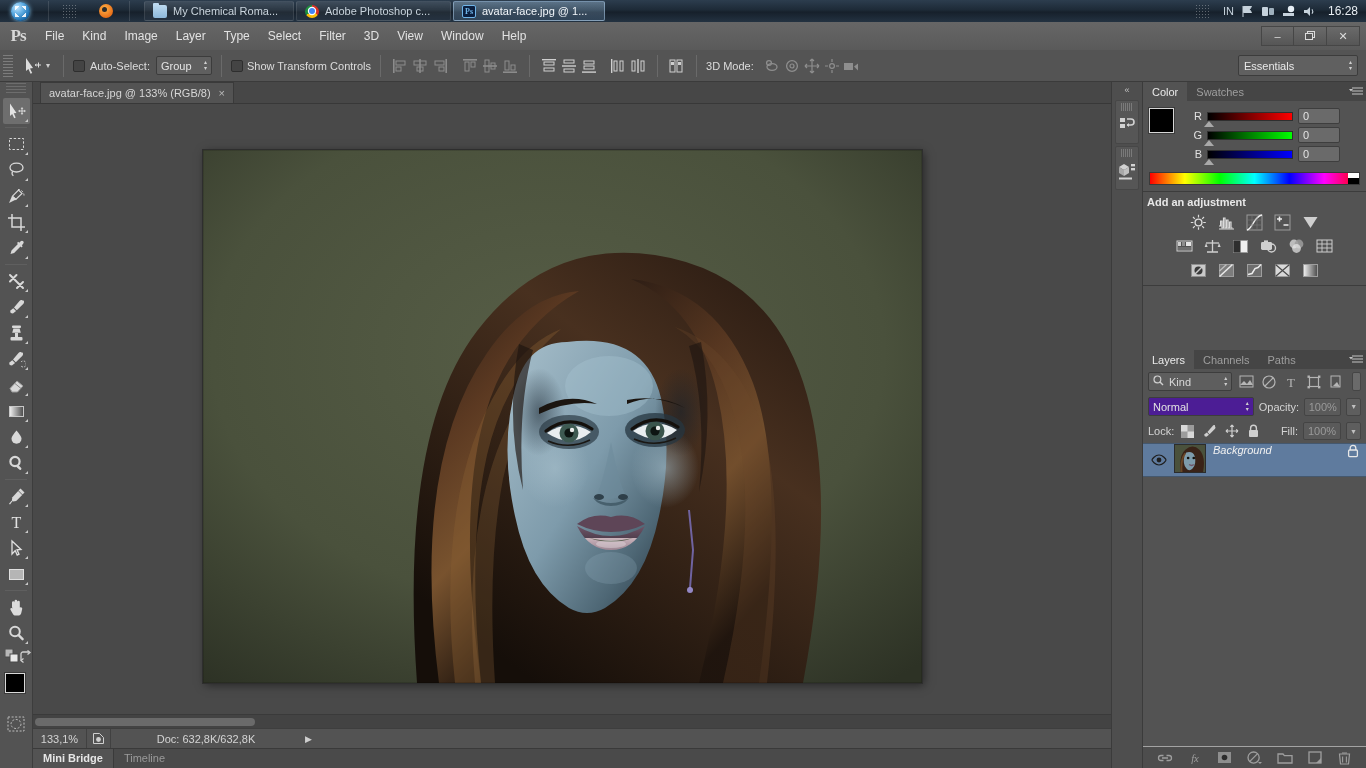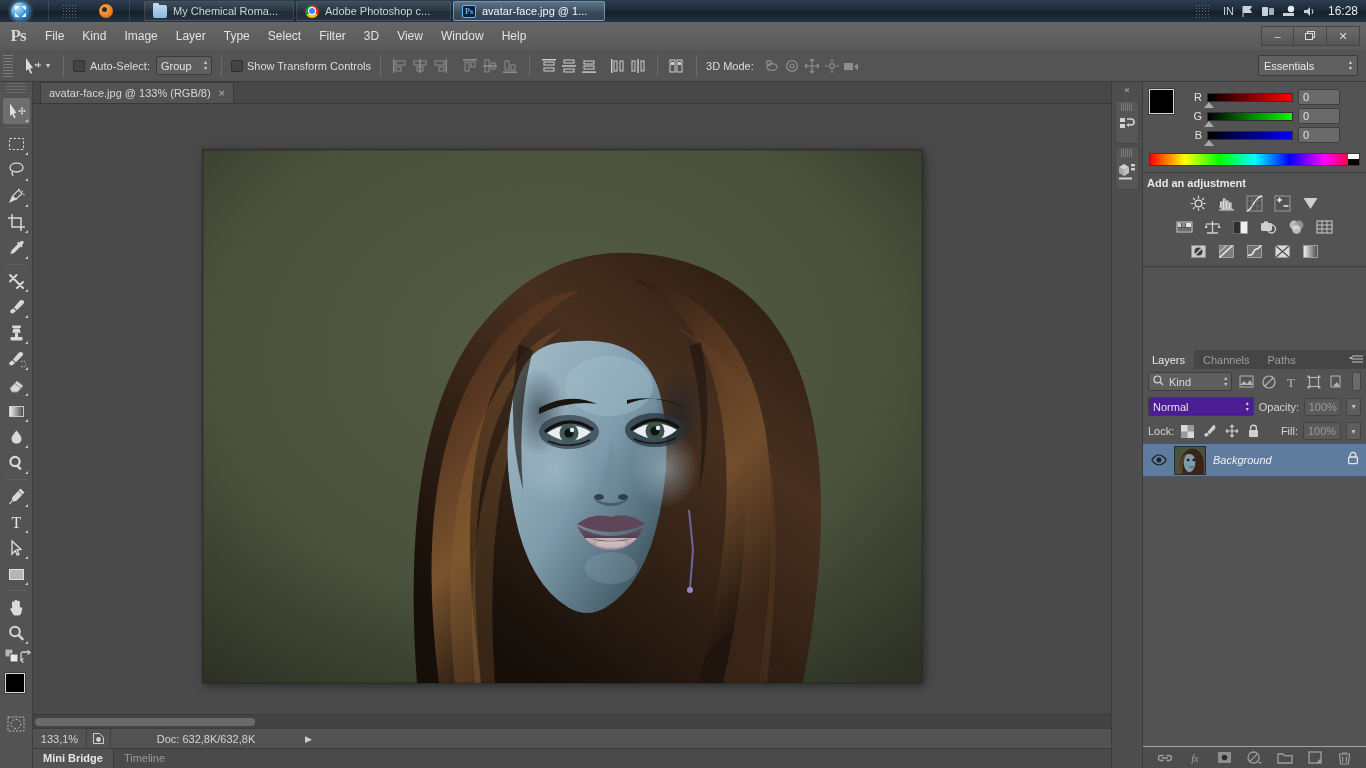--- a/index.html
+++ b/index.html
@@ -65,21 +65,21 @@
     background-image:repeating-linear-gradient(to bottom, #7c7c7c 0 1px, transparent 1px 3px); }
   .opt-tool { display:flex; align-items:center; gap:4px; padding:0 4px; }
   .opt-sep { width:1px; height:22px; background:#454545; margin:0 9px; border-right:1px solid #6a6a6a;}
   .cbx { width:12px; height:12px; background:#444; border:1px solid #2e2e2e; border-radius:2px; }
   .opt-label { color:#dcdcdc; font-size:11px; }
   .mini-select { height:19px; min-width:56px; background:#5f5f5f; border:1px solid #3c3c3c;
     border-radius:2px; color:#e4e4e4; font-size:11px; display:flex; align-items:center;
     justify-content:space-between; padding:0 4px; gap:5px; }
   .spin { display:flex; flex-direction:column; gap:1px; font-size:6px; line-height:5px; color:#cfcfcf;}
   .align-ico { width:20px; height:20px; display:flex; align-items:center; justify-content:center; }
-  #workspace-select { margin-left:auto; margin-right:8px; height:21px; width:100px;
+  #workspace-select { margin-left:auto; margin-right:8px; height:21px; width:120px;
     background:#606060; border:1px solid #3c3c3c; border-radius:2px; color:#e9e9e9; font-size:11px;
     display:flex; align-items:center; justify-content:space-between; padding:0 5px; }
 
   
   #toolbar { position:absolute; left:0; top:82px; width:33px; bottom:0; background:#535353;
     border-right:1px solid #3d3d3d; }
   #toolbar .tgrip { height:12px; margin:1px 6px 3px;
     background-image:repeating-linear-gradient(to bottom, #6d6d6d 0 1px, transparent 1px 3px); }
   .tool { width:27px; height:26px; margin:0 auto; display:flex; align-items:center;
     justify-content:center; position:relative; }
@@ -183,21 +183,21 @@
   .filt-ico { width:18px; height:19px; display:flex; align-items:center; justify-content:center; }
   #filter-toggle { width:9px; height:19px; background:#6a6a6a; border:1px solid #454545; border-radius:2px; margin-left:2px;}
   #blend-select { width:108px; height:19px; background:#4c1d95; border:1px solid #3d3d3d; border-radius:2px;
     display:flex; align-items:center; justify-content:space-between; padding:0 4px; color:#e2e2e2; font-size:11px; }
   .op-label { color:#d4d4d4; font-size:11px; }
   .op-val { width:38px; height:18px; background:#5a5a5a; border:1px solid #444; border-radius:2px;
     color:#9a9a9a; font-size:11px; text-align:center; line-height:17px; }
   .op-arrow { width:15px; height:18px; background:#5e5e5e; border:1px solid #444; border-radius:2px;
     display:flex; align-items:center; justify-content:center; color:#c0c0c0; font-size:7px; }
   .lock-ico { width:17px; height:17px; display:flex; align-items:center; justify-content:center; }
-  #layer-row { height:34px; background:#5f7b9e; display:flex; align-items:center; gap:7px;
+  #layer-row { height:34px; background:#5f7b9e; display:flex; gap:7px;
     padding:0 7px; border-top:1px solid #44586f; border-bottom:1px solid #44586f; }
   #layer-eye { width:17px; display:flex; align-items:center; justify-content:center; }
   #layer-thumb { width:32px; height:29px; border:1px solid #2c2c2c; overflow:hidden; background:#4a513c; }
   #layer-thumb svg { width:100%; height:100%; display:block; }
   #layer-name { color:#f0f0f0; font-size:11px; font-style:italic; flex:1; }
   #layers-footer { position:absolute; left:0; right:0; bottom:0; height:22px; background:#4d4d4d;
     border-top:1px solid #a3a3a3; display:flex; align-items:center; justify-content:center; gap:14px; }
   .lf-ico { width:16px; height:16px; display:flex; align-items:center; justify-content:center; }
   #layers-panel { position:absolute; left:0; right:0; top:268px; bottom:0; background:#535353; }
 </style>
@@ -773,20 +773,30 @@
           <rect x="14" y="6" width="4" height="2.4" fill="#d2d2d2"></rect>
           <rect x="2" y="15.5" width="13" height="2" fill="#d2d2d2"></rect>
         </svg>
     </div>
   </div>
 </div>
 
 <div id="rightdock">
 
   <div class="panel">
+    <div class="panel-tabs">
+      <div class="ptab active">Color</div>
+      <div class="ptab">Swatches</div>
+      <div class="pmenu">
+        <svg width="14" height="10" viewBox="0 0 14 10">
+            <path d="M3 1h11M3 4h11M3 7h11" stroke="#c4c4c4"></path>
+            <path d="M0 2l2 2.5L4 2z" fill="#c4c4c4"></path>
+          </svg>
+      </div>
+    </div>
     <div id="color-body">
       <div id="color-swatches">
         <div id="c-bg"></div>
         <div id="c-fg"></div>
       </div>
       <div style="flex:1">
         <div class="slider-row">
           <span class="sl-label">R</span>
           <div class="sl-track" style="background:linear-gradient(to right,#000,#ff0000);">
             <div class="sl-thumb"></div>

